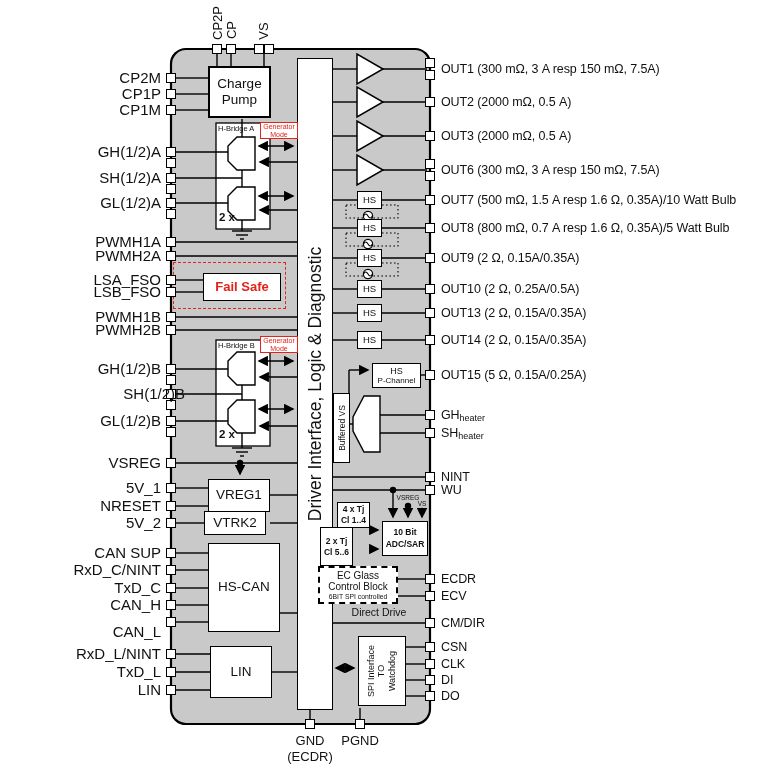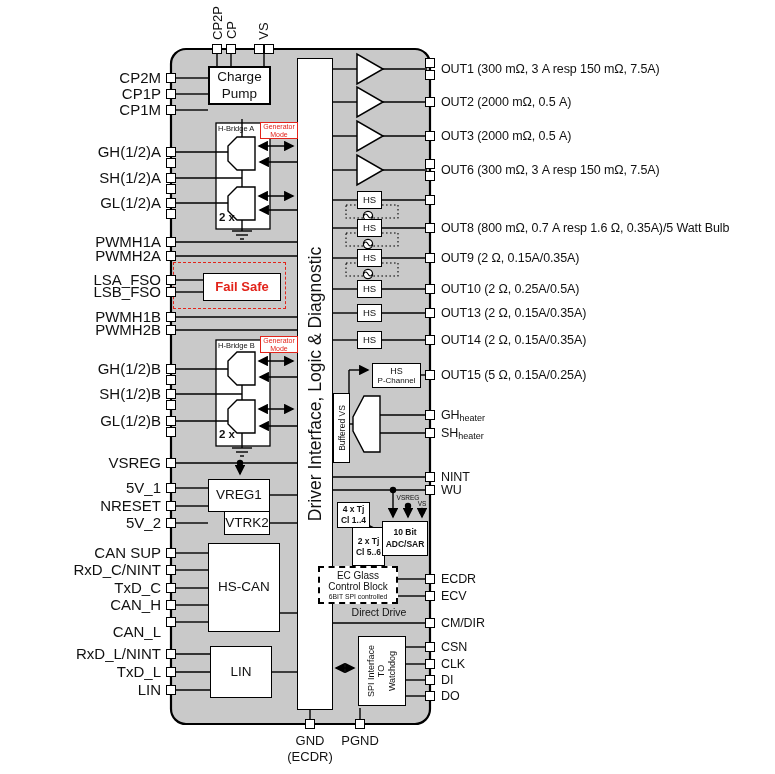--- a/index.html
+++ b/index.html
@@ -184,35 +184,35 @@
     <path d="M363.5,244 q2.2,-4 4.5,0 q2.2,4 4.5,0" fill="none" stroke="#000" stroke-width="1.1"></path>
     <circle cx="368" cy="274" r="4.6" fill="#fff" stroke="#000" stroke-width="1.2"></circle>
     <path d="M363.5,274 q2.2,-4 4.5,0 q2.2,4 4.5,0" fill="none" stroke="#000" stroke-width="1.1"></path>
   </g>
 </svg>
 
 <div class="box" style="left:297px;top:58px;width:36px;height:652px;">
   <span class="rot" style="left:50%;top:50%;font-size:17.5px;">Driver Interface, Logic &amp; Diagnostic</span>
 </div>
 
-<div class="box" style="left:208px;top:66px;width:63px;height:39px;font-size:13.5px;border-width:2px;">Charge Pump</div>
+<div class="box" style="left:208px;top:66px;width:63px;height:52px;font-size:13.5px;border-width:2px;">Charge Pump</div>
 
 <div class="smallnote" style="left:218px;top:125px;">H-Bridge A</div>
 <div class="smallnote" style="left:218px;top:342px;">H-Bridge B</div>
 <div class="smallnote" style="left:219px;top:211px;font-size:11.5px;line-height:12px;font-weight:700;">2 x</div>
 <div class="smallnote" style="left:219px;top:428px;font-size:11.5px;line-height:12px;font-weight:700;">2 x</div>
 
 <div class="box red" style="left:260px;top:122px;width:38px;height:17px;border:1.4px solid #e2231a;font-size:7px;line-height:1.1;">Generator Mode</div>
 <div class="box red" style="left:260px;top:336px;width:38px;height:17px;border:1.4px solid #e2231a;font-size:7px;line-height:1.1;">Generator Mode</div>
 
 <div style="position:absolute;left:173px;top:262px;width:113px;height:47px;border:1.7px dashed #e2231a;box-sizing:border-box;"></div>
 <div class="box red" style="left:203px;top:273px;width:78px;height:28px;font-size:13px;font-weight:600;">Fail Safe</div>
 
 <div class="box" style="left:208px;top:479px;width:62px;height:33px;font-size:13.5px;">VREG1</div>
-<div class="box" style="left:224px;top:511px;width:46px;height:24px;font-size:13.5px;">VTRK2</div>
+<div class="box" style="left:204px;top:511px;width:62px;height:24px;font-size:13.5px;">VTRK2</div>
 <div class="box" style="left:208px;top:543px;width:72px;height:89px;font-size:13.5px;">HS-CAN</div>
 <div class="box" style="left:210px;top:646px;width:62px;height:52px;font-size:13.5px;">LIN</div>
 
 <div class="box" style="left:357px;top:191px;width:25px;height:18px;font-size:9.5px;">HS</div>
 <div class="box" style="left:357px;top:219px;width:25px;height:18px;font-size:9.5px;">HS</div>
 <div class="box" style="left:357px;top:249px;width:25px;height:18px;font-size:9.5px;">HS</div>
 <div class="box" style="left:357px;top:280px;width:25px;height:18px;font-size:9.5px;">HS</div>
 <div class="box" style="left:357px;top:304px;width:25px;height:18px;font-size:9.5px;">HS</div>
 <div class="box" style="left:357px;top:331px;width:25px;height:18px;font-size:9.5px;">HS</div>
 
@@ -222,21 +222,21 @@
 </div>
 
 <div class="box" style="left:333px;top:393px;width:17px;height:70px;border-width:1.3px;">
   <span class="rot" style="left:50%;top:50%;font-size:8.5px;">Buffered VS</span>
 </div>
 
 <div class="box" style="left:337px;top:502px;width:33px;height:26px;font-size:8.5px;font-weight:700;line-height:1.25;">
   <span>4 x Tj</span>
   <span>Cl 1..4</span>
 </div>
-<div class="box" style="left:352px;top:527px;width:33px;height:39px;font-size:8.5px;font-weight:700;line-height:1.25;">
+<div class="box" style="left:320px;top:527px;width:33px;height:39px;font-size:8.5px;font-weight:700;line-height:1.25;">
   <span>2 x Tj</span>
   <span>Cl 5..6</span>
 </div>
 <div class="box" style="left:382px;top:521px;width:46px;height:35px;font-size:8.5px;font-weight:700;line-height:1.3;">
   <span>10 Bit</span>
   <span>ADC/SAR</span>
 </div>
 <div class="tinytag" style="left:392px;top:494px;width:32px;">VSREG</div>
 <div class="tinytag" style="left:413px;top:500px;width:18px;">VS</div>
 
@@ -297,21 +297,21 @@
     <div class="plabel left-lab" style="right: 614px; top: 284px;">LSB_FSO</div>
     <div class="pin-sq" style="left: 166px; top: 312px;"></div>
     <div class="plabel left-lab" style="right: 614px; top: 309px;">PWMH1B</div>
     <div class="pin-sq" style="left: 166px; top: 325px;"></div>
     <div class="plabel left-lab" style="right: 614px; top: 322px;">PWMH2B</div>
     <div class="pin-sq" style="left: 166px; top: 364px;"></div>
     <div class="pin-sq" style="left: 166px; top: 375px;"></div>
     <div class="plabel left-lab" style="right: 614px; top: 361px;">GH(1/2)B</div>
     <div class="pin-sq" style="left: 166px; top: 389px;"></div>
     <div class="pin-sq" style="left: 166px; top: 400px;"></div>
-    <div class="plabel left-lab" style="right: 614px; top: 386px; text-align: right;">SH(1/2)B</div>
+    <div class="plabel left-lab" style="right: 590px; top: 386px; text-align: right;">SH(1/2)B</div>
     <div class="pin-sq" style="left: 166px; top: 416px;"></div>
     <div class="pin-sq" style="left: 166px; top: 427px;"></div>
     <div class="plabel left-lab" style="right: 614px; top: 413px;">GL(1/2)B</div>
     <div class="pin-sq" style="left: 166px; top: 458px;"></div>
     <div class="plabel left-lab" style="right: 614px; top: 455px;">VSREG</div>
     <div class="pin-sq" style="left: 166px; top: 483px;"></div>
     <div class="plabel left-lab" style="right: 614px; top: 480px;">5V_1</div>
     <div class="pin-sq" style="left: 166px; top: 501px;"></div>
     <div class="plabel left-lab" style="right: 614px; top: 498px;">NRESET</div>
     <div class="pin-sq" style="left: 166px; top: 518px;"></div>
@@ -336,20 +336,21 @@
     <div class="pin-sq" style="left: 425px; top: 70px;"></div>
     <div class="plabel-r" style="left: 441px; top: 61px;"><span>OUT1 (300 mΩ, 3 A resp 150 mΩ, 7.5A)</span></div>
     <div class="pin-sq" style="left: 425px; top: 97px;"></div>
     <div class="plabel-r" style="left: 441px; top: 94px;"><span>OUT2 (2000 mΩ, 0.5 A)</span></div>
     <div class="pin-sq" style="left: 425px; top: 131px;"></div>
     <div class="plabel-r" style="left: 441px; top: 128px;"><span>OUT3 (2000 mΩ, 0.5 A)</span></div>
     <div class="pin-sq" style="left: 425px; top: 159px;"></div>
     <div class="pin-sq" style="left: 425px; top: 171px;"></div>
     <div class="plabel-r" style="left: 441px; top: 162px;"><span>OUT6 (300 mΩ, 3 A resp 150 mΩ, 7.5A)</span></div>
     <div class="pin-sq" style="left: 425px; top: 195px;"></div>
+    <div class="plabel-r" style="left: 441px; top: 192px;"><span>OUT7 (500 mΩ, 1.5 A resp 1.6 Ω, 0.35A)/10 Watt Bulb</span></div>
     <div class="pin-sq" style="left: 425px; top: 223px;"></div>
     <div class="plabel-r" style="left: 441px; top: 220px;"><span>OUT8 (800 mΩ, 0.7 A resp 1.6 Ω, 0.35A)/5 Watt Bulb</span></div>
     <div class="pin-sq" style="left: 425px; top: 253px;"></div>
     <div class="plabel-r" style="left: 441px; top: 250px;"><span>OUT9 (2 Ω, 0.15A/0.35A)</span></div>
     <div class="pin-sq" style="left: 425px; top: 284px;"></div>
     <div class="plabel-r" style="left: 441px; top: 281px;"><span>OUT10 (2 Ω, 0.25A/0.5A)</span></div>
     <div class="pin-sq" style="left: 425px; top: 308px;"></div>
     <div class="plabel-r" style="left: 441px; top: 305px;"><span>OUT13 (2 Ω, 0.15A/0.35A)</span></div>
     <div class="pin-sq" style="left: 425px; top: 335px;"></div>
     <div class="plabel-r" style="left: 441px; top: 332px;"><span>OUT14 (2 Ω, 0.15A/0.35A)</span></div>

